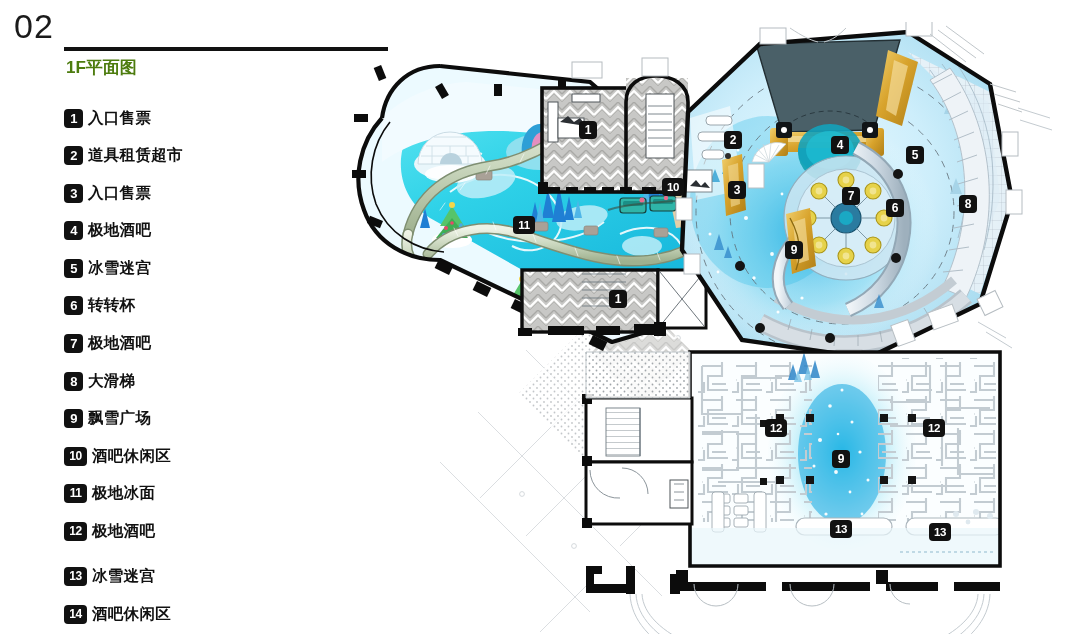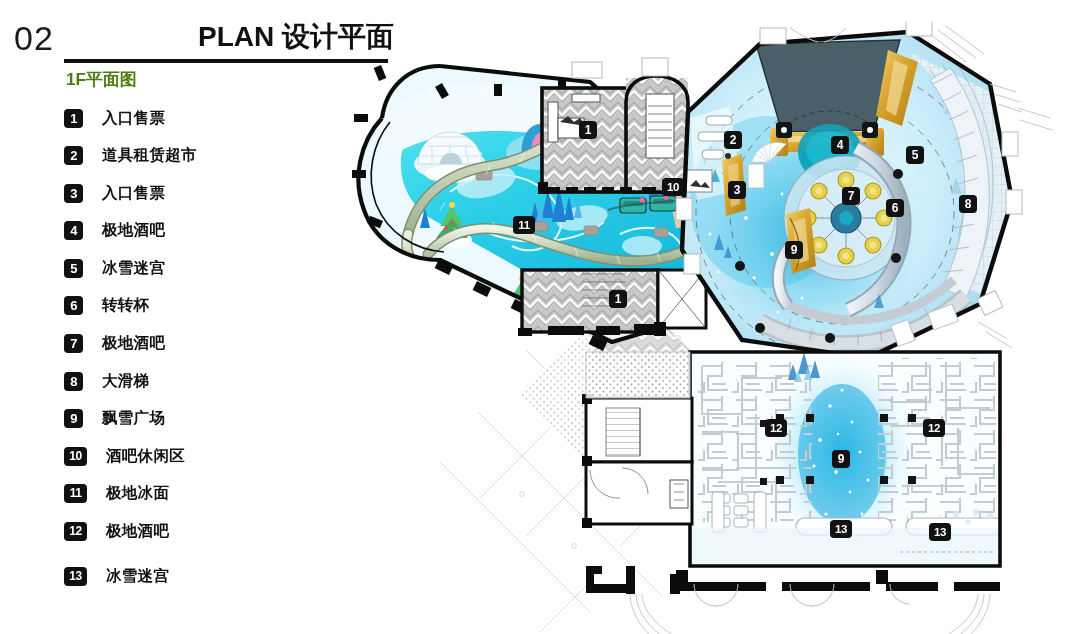--- a/index.html
+++ b/index.html
@@ -7,21 +7,21 @@
   html, body { margin:0; padding:0; }
   body {
     width:1080px; height:634px;
     background:#ffffff;
     font-family:"Liberation Sans","DejaVu Sans",sans-serif;
     overflow:hidden;
     position:relative;
   }
 
   
-  #header { position:absolute; left:0; top:12px; width:420px; height:90px;text-align:right; }
+  #header { position:absolute; left:0; top:0; width:420px; height:90px; }
   #sec-num {
     position:absolute; left:14px; top:9px;
     font-size:34px; font-weight:300; color:#1a1a1a;
     letter-spacing:1px; line-height:1;
     font-family:"Liberation Sans","DejaVu Sans",sans-serif;
   }
   #title-wrap { position:absolute; left:64px; top:8px; width:330px; }
   #title-main {
     font-size:28px; font-weight:bold; color:#111;
     line-height:1.18; white-space:nowrap; letter-spacing:0px;
@@ -47,21 +47,21 @@
     background:#111; color:#fff;
     border-radius:4px;
     font-size:13px; font-weight:bold;
     line-height:19px; text-align:center;
     height:19px; min-width:19px;
     flex:0 0 auto; letter-spacing:-0.5px;
     font-family:"Liberation Sans","DejaVu Sans",sans-serif;
   }
   .badge.wide { min-width:23px; font-size:12px; }
   .leg-label {
-    margin-left:19px; font-size:15.5px; font-weight:bold;
+    margin-left:5px; font-size:15.5px; font-weight:bold;
     color:#111; white-space:nowrap; letter-spacing:0.3px;
   }
 
   
   #plan { position:absolute; left:290px; top:22px; width:790px; height:612px; }
   #plan svg { display:block; }
 
   
   .mk {
     position:absolute; background:#111; color:#fff;
@@ -71,23 +71,20 @@
     font-family:"Liberation Sans","DejaVu Sans",sans-serif;
     z-index:30; padding:0 1px;
   }
   .mk.w { min-width:22px; font-size:11.5px; }
 </style>
 </head>
 <body>
 
 <div id="header">
   <div id="sec-num">02</div>
-  <div id="title-wrap">
-    <div id="title-main">PLAN 设计平面</div>
-  </div>
   <div id="title-rule"></div>
   <div id="title-sub">1F平面图</div>
 </div>
 
 <div id="legend">
     <div class="leg-item">
       <span class="badge">1</span>
       <span class="leg-label">入口售票</span>
     </div>
     <div class="leg-item">
@@ -130,20 +127,24 @@
       <span class="badge wide">11</span>
       <span class="leg-label">极地冰面</span>
     </div>
     <div class="leg-item gap">
       <span class="badge wide">12</span>
       <span class="leg-label">极地酒吧</span>
     </div>
     <div class="leg-item">
       <span class="badge wide">13</span>
       <span class="leg-label">冰雪迷宫</span>
+    </div>
+    <div class="leg-item">
+      <span class="badge wide">14</span>
+      <span class="leg-label">酒吧休闲区</span>
     </div>
   </div>
 
 <div id="plan">
 <svg width="790" height="612" viewBox="0 0 790 612" xmlns="http://www.w3.org/2000/svg">
   <defs>
 
     <linearGradient id="gIce" x1="0" y1="0" x2="0.6" y2="1">
       <stop offset="0%" stop-color="#5fe6f2"></stop>
       <stop offset="45%" stop-color="#2fd2e8"></stop>

